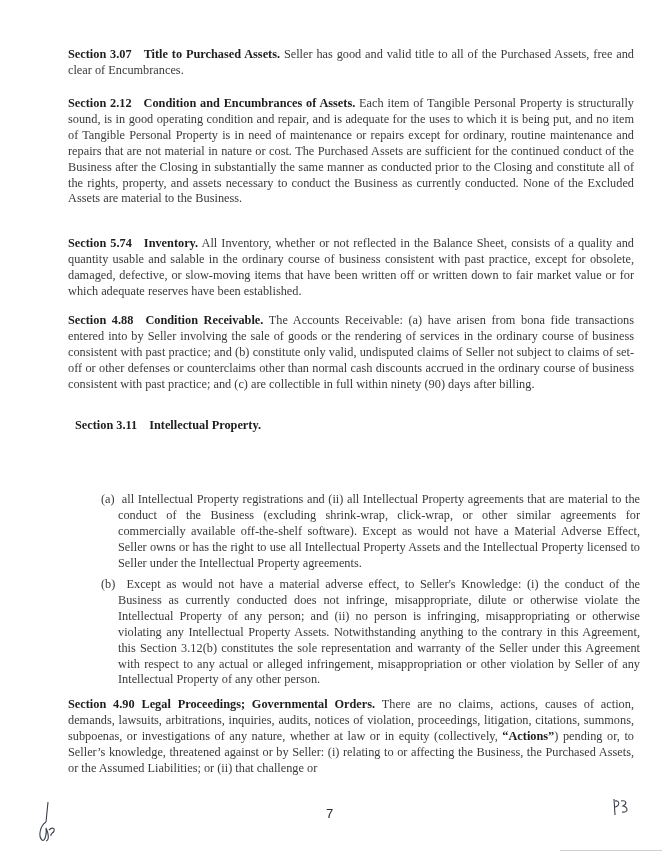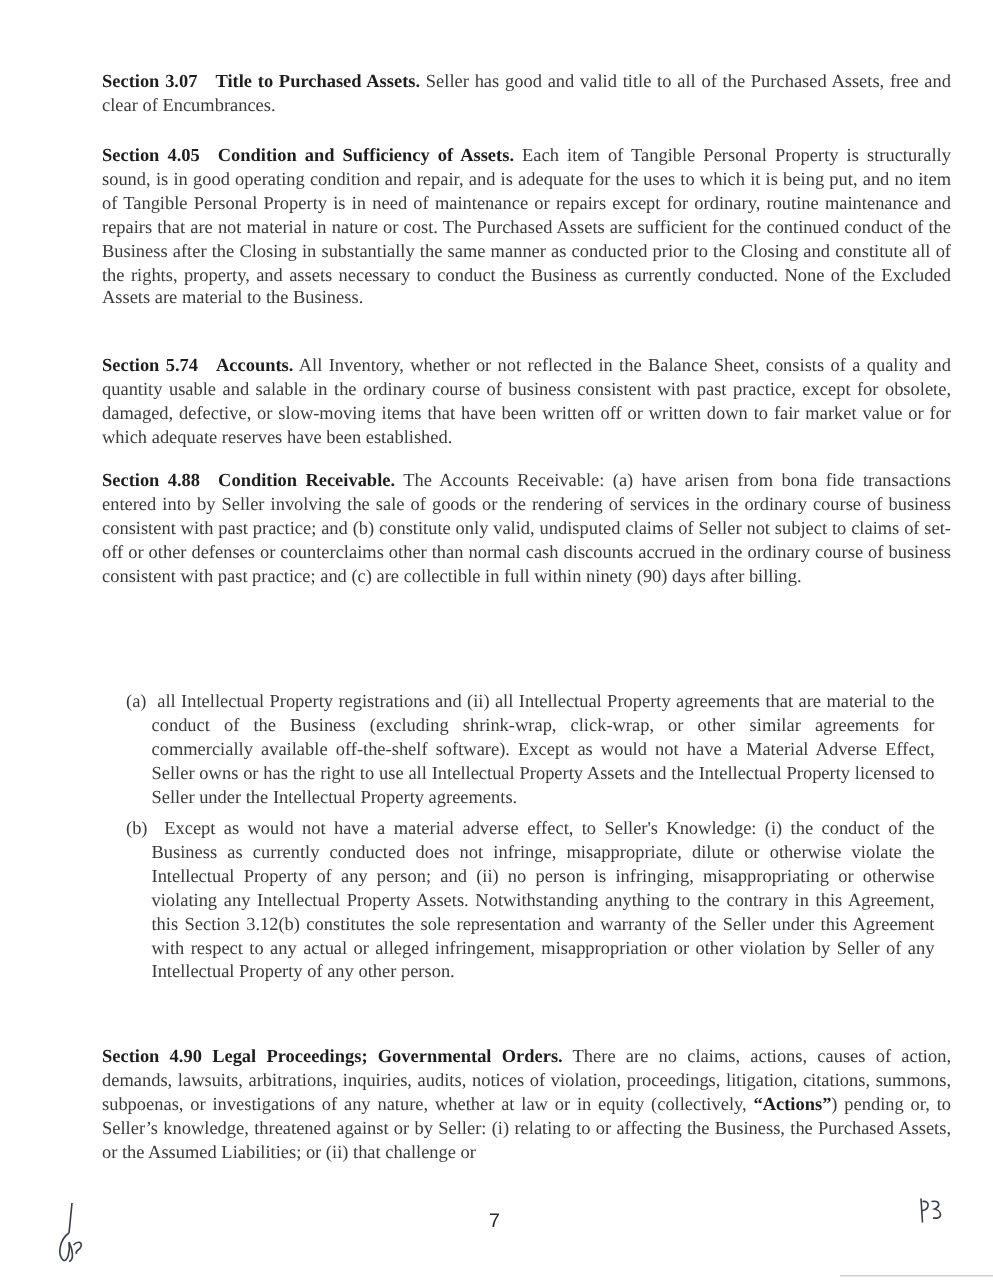--- a/index.html
+++ b/index.html
@@ -9,54 +9,57 @@
   }
   .page { position: absolute; left: 0; top: 0; width: 662px; height: 711px; }
   .para {
     position: absolute; left: 68px; width: 566px;
     font-size: 12.3px; line-height: 15.9px; text-align: justify;
   }
   .para b, .heading b { color: #1e1e1e; font-weight: bold; }
   .sec-num { color: #1e1e1e; font-weight: bold; }
   .gap { display: inline-block; width: 12px; }
   .sub {
-    position: absolute; left: 84px; width: 539px;
+    position: absolute; left: 101px; width: 539px;
     font-size: 12.3px; line-height: 15.9px; text-align: justify;
-    padding-left: 17px; text-indent: -17px; box-sizing: border-box;
+    padding-left: 17px; text-indent: -17px; box-sizing: border-box; margin-top: 32px;
   }
   .heading { position: absolute; left: 75px; font-size: 12.3px; }
   .pagenum { position: absolute; left: 326px; top: 806px; font-size: 13px; color: #2a2a2a; font-family: "Liberation Sans", sans-serif; }
   .initials { position: absolute; }
   .bottom-line { position: absolute; left: 560px; top: 850px; width: 102px; height: 1px; background: #cfcfcf; }
 </style>
 </head>
 <body>
 
 <div class="page">
 
   <div class="para" style="top:47px;">
     <span class="sec-num">Section 3.07</span><span class="gap"></span><b>Title to Purchased Assets.</b>
     <span>Seller has good and valid title to all of the Purchased Assets, free and clear of Encumbrances.</span>
   </div>
 
   <div class="para" style="top:96px;">
-    <span class="sec-num">Section 4.05</span><span class="gap"></span><b>Condition and Sufficiency of Assets.</b>
+    <span class="sec-num">Section 2.12</span><span class="gap"></span><b>Condition and Encumbrances of Assets.</b>
     <span>Each item of Tangible Personal Property is structurally sound, is in good operating condition and repair, and is adequate for the uses to which it is being put, and no item of Tangible Personal Property is in need of maintenance or repairs except for ordinary, routine maintenance and repairs that are not material in nature or cost. The Purchased Assets are sufficient for the continued conduct of the Business after the Closing in substantially the same manner as conducted prior to the Closing and constitute all of the rights, property, and assets necessary to conduct the Business as currently conducted. None of the Excluded Assets are material to the Business.</span>
   </div>
 
   <div class="para" style="top:236px;">
-    <span class="sec-num">Section 5.74</span><span class="gap"></span><b>Accounts.</b>
+    <span class="sec-num">Section 5.74</span><span class="gap"></span><b>Inventory.</b>
     <span>All Inventory, whether or not reflected in the Balance Sheet, consists of a quality and quantity usable and salable in the ordinary course of business consistent with past practice, except for obsolete, damaged, defective, or slow-moving items that have been written off or written down to fair market value or for which adequate reserves have been established.</span>
   </div>
 
   <div class="para" style="top:313px;">
     <span class="sec-num">Section 4.88</span><span class="gap"></span><b>Condition Receivable.</b>
     <span>The Accounts Receivable: (a) have arisen from bona fide transactions entered into by Seller involving the sale of goods or the rendering of services in the ordinary course of business consistent with past practice; and (b) constitute only valid, undisputed claims of Seller not subject to claims of set-off or other defenses or counterclaims other than normal cash discounts accrued in the ordinary course of business consistent with past practice; and (c) are collectible in full within ninety (90) days after billing.</span>
   </div>
 
+  <div class="heading" style="top:418px;">
+    <span class="sec-num">Section 3.11</span><span class="gap"></span><b>Intellectual Property.</b>
+  </div>
 
   <div class="sub" style="top:460px;">
     <span>(a)</span>&nbsp;
     <span>all Intellectual Property registrations and (ii) all Intellectual Property agreements that are material to the conduct of the Business (excluding shrink-wrap, click-wrap, or other similar agreements for commercially available off-the-shelf software). Except as would not have a Material Adverse Effect, Seller owns or has the right to use all Intellectual Property Assets and the Intellectual Property licensed to Seller under the Intellectual Property agreements.</span>
   </div>
 
   <div class="sub" style="top:545px;">
     <span>(b)</span>&nbsp;
     <span>Except as would not have a material adverse effect, to Seller's Knowledge: (i) the conduct of the Business as currently conducted does not infringe, misappropriate, dilute or otherwise violate the Intellectual Property of any person; and (ii) no person is infringing, misappropriating or otherwise violating any Intellectual Property Assets. Notwithstanding anything to the contrary in this Agreement, this Section 3.12(b) constitutes the sole representation and warranty of the Seller under this Agreement with respect to any actual or alleged infringement, misappropriation or other violation by Seller of any Intellectual Property of any other person.</span>
   </div>

